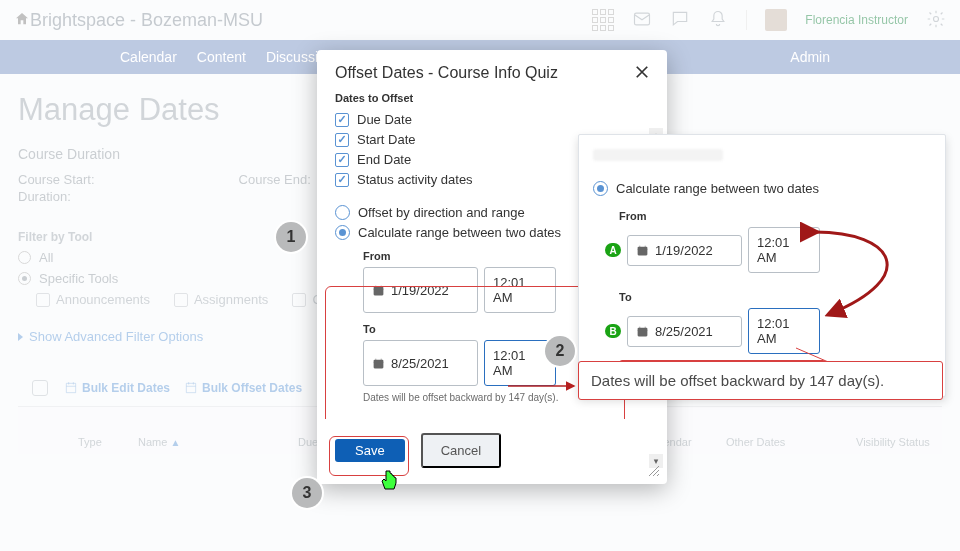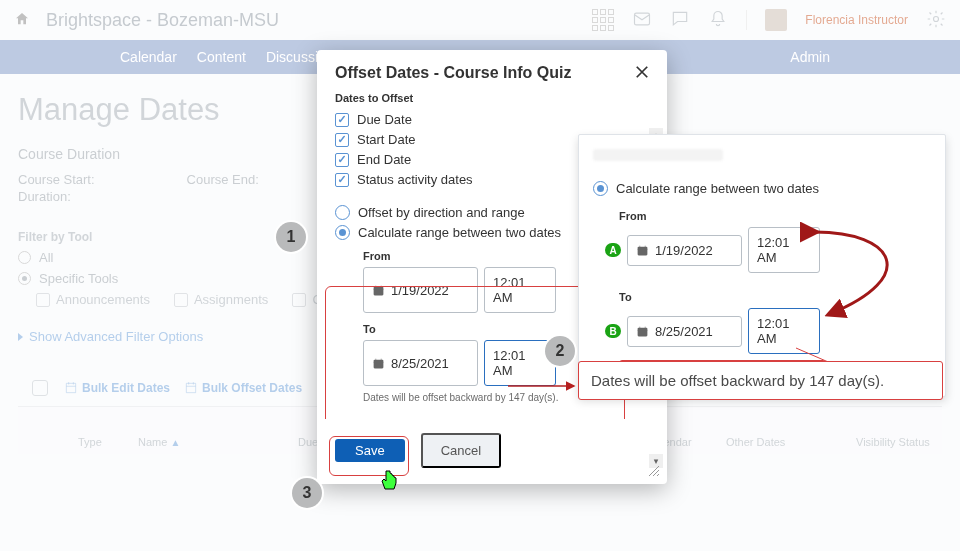--- a/index.html
+++ b/index.html
@@ -4,27 +4,27 @@
 <style>
   * { box-sizing: border-box; margin: 0; padding: 0; }
   html, body { width: 960px; height: 551px; font-family: Arial, Helvetica, sans-serif; font-size: 13px; color: #333; }
   body { background: #f7f9fb; position: relative; overflow: hidden; }
 
   
   .page-fade { position:absolute; inset:0; background:#fff; opacity:.55; z-index:5; pointer-events:none;}
 
   
   .topbar { position: relative; height: 40px; display: flex; align-items: center; padding: 0 14px; justify-content: space-between; }
-  .topbar .left { display:flex; align-items:center; gap:16px; }
+  .topbar .left { display:flex; align-items:center; }
   .home-ico svg { width:16px; height:16px; fill:#777; }
   .brand { color:#7f8a95; font-size:18px; font-weight:500; }
   .topbar .right { display:flex; align-items:center; gap:18px; color:#888; }
   .icon-gray svg { width:20px; height:22px; fill:none; stroke:#9aa3ab; stroke-width:1.4; }
   .avatar { width:22px; height:22px; background:#c3b3a7; border-radius:2px; }
-  .username { color:#c2410c; font-size:12px; }
+  .username { color:#15803d; font-size:12px; }
   .apps-ico { display:inline-grid; grid-template-columns:repeat(3,6px); grid-template-rows:repeat(3,6px); gap:2px; }
   .apps-ico span { width:6px; height:6px; border:1px solid #aaa; }
   .divider { width:1px; height:20px; background:#ddd; }
 
   
   .nav { background:#6e89bf; height:34px; display:flex; align-items:center; gap:20px; padding:0 120px; color:#fff; font-size:14px; }
   .nav .admin { margin-left:auto; padding-right:10px;text-align:right; }
 
   
   .content { padding:12px 18px; }
@@ -59,21 +59,21 @@
   .c-avail .group-label { position:absolute; top:4px; left:10px; font-size:11px; color:#9aa3ab;}
   .c-avail-cols { display:flex; gap:0px; position:absolute; bottom:6px; }
   .c-avail-cols span { width:86px; padding-left:10px; }
   .c-other { width:130px; padding-top:4px;}
   .c-vis { width:96px; }
   .sort-arrow { color:#5a93d3; font-size:10px;}
 
   
   .modal { position:absolute; left:317px; top:50px; width:350px; height:434px; background:#fff; border-radius:4px; box-shadow:0 6px 24px rgba(0,0,0,.28); z-index:20; display:flex; flex-direction:column;}
   .modal-head { display:flex; justify-content:space-between; align-items:center; padding:14px 18px 10px 18px;}
-  .modal-title { font-size:16px; font-weight:bold; color:#333; }
+  .modal-title { font-size:16px; font-weight:normal; color:#333; }
   .close-x svg { width:14px; height:14px; stroke:#333; stroke-width:2; }
   .modal-body { position:relative; flex:1; overflow:hidden; padding:0 18px 0 18px;}
   .sub-h { font-size:11px; font-weight:bold; margin:0 0 8px 0;}
   .mrow { display:flex; align-items:center; gap:8px; margin:5px 0; font-size:13px; }
   .mchk { width:14px; height:14px; border:1.5px solid #5a93d3; border-radius:2px; display:flex; align-items:center; justify-content:center; color:#5a93d3; font-size:11px; line-height:1;}
   .mchk.checked::before { content:"✓"; font-weight:bold; }
   .mradio { width:15px; height:15px; border:1.5px solid #5a93d3; border-radius:50%; display:flex; align-items:center; justify-content:center;}
   .mradio.sel::after { content:""; width:7px; height:7px; border-radius:50%; background:#5a93d3; }
   .redbox { position:absolute; border:1.5px solid #d84040; border-radius:6px; pointer-events:none; }
   .from-label { font-size:11px; font-weight:bold; margin:10px 0 5px 28px;}
@@ -159,21 +159,21 @@
   <span>Discussions</span>
   <span>A</span>
   <span class="admin">Admin</span>
 </div>
 
 <div class="content">
   <h1 class="page-title">Manage Dates</h1>
   <div class="section-h">Course Duration</div>
   <div class="meta-line">
     <span>Course Start:</span>
-    <span style="margin-left:58px">Course End:</span>
+    <span style="margin-left:110px">Course End:</span>
   </div>
   <div class="meta-line">
       <span>Duration:</span>
     </div>
 
   <div class="filter-h">Filter by Tool</div>
   <div class="radio-row">
       <span class="ro"></span>
       <span>All</span>
     </div>

